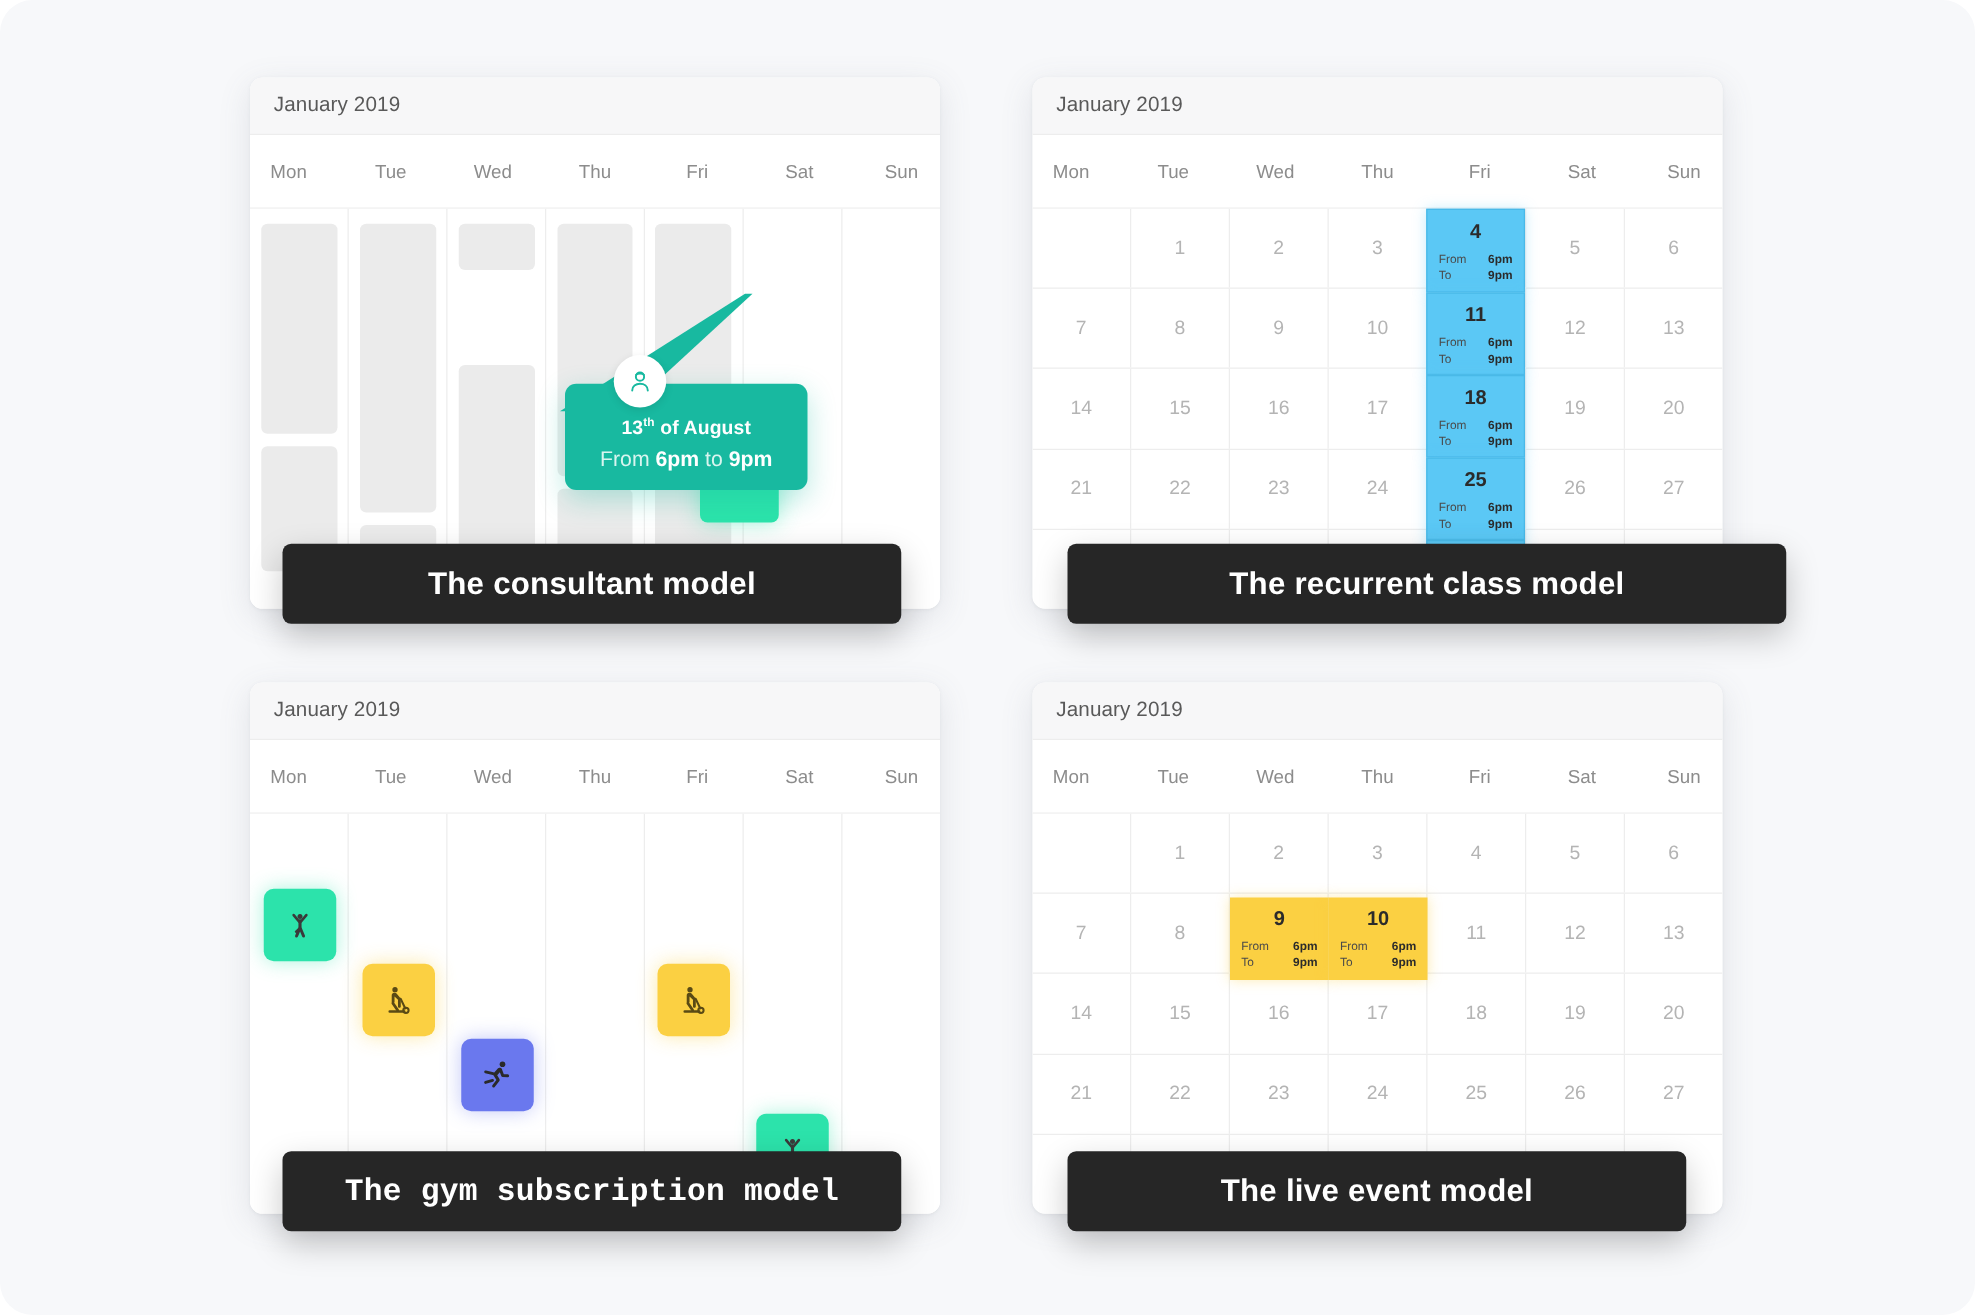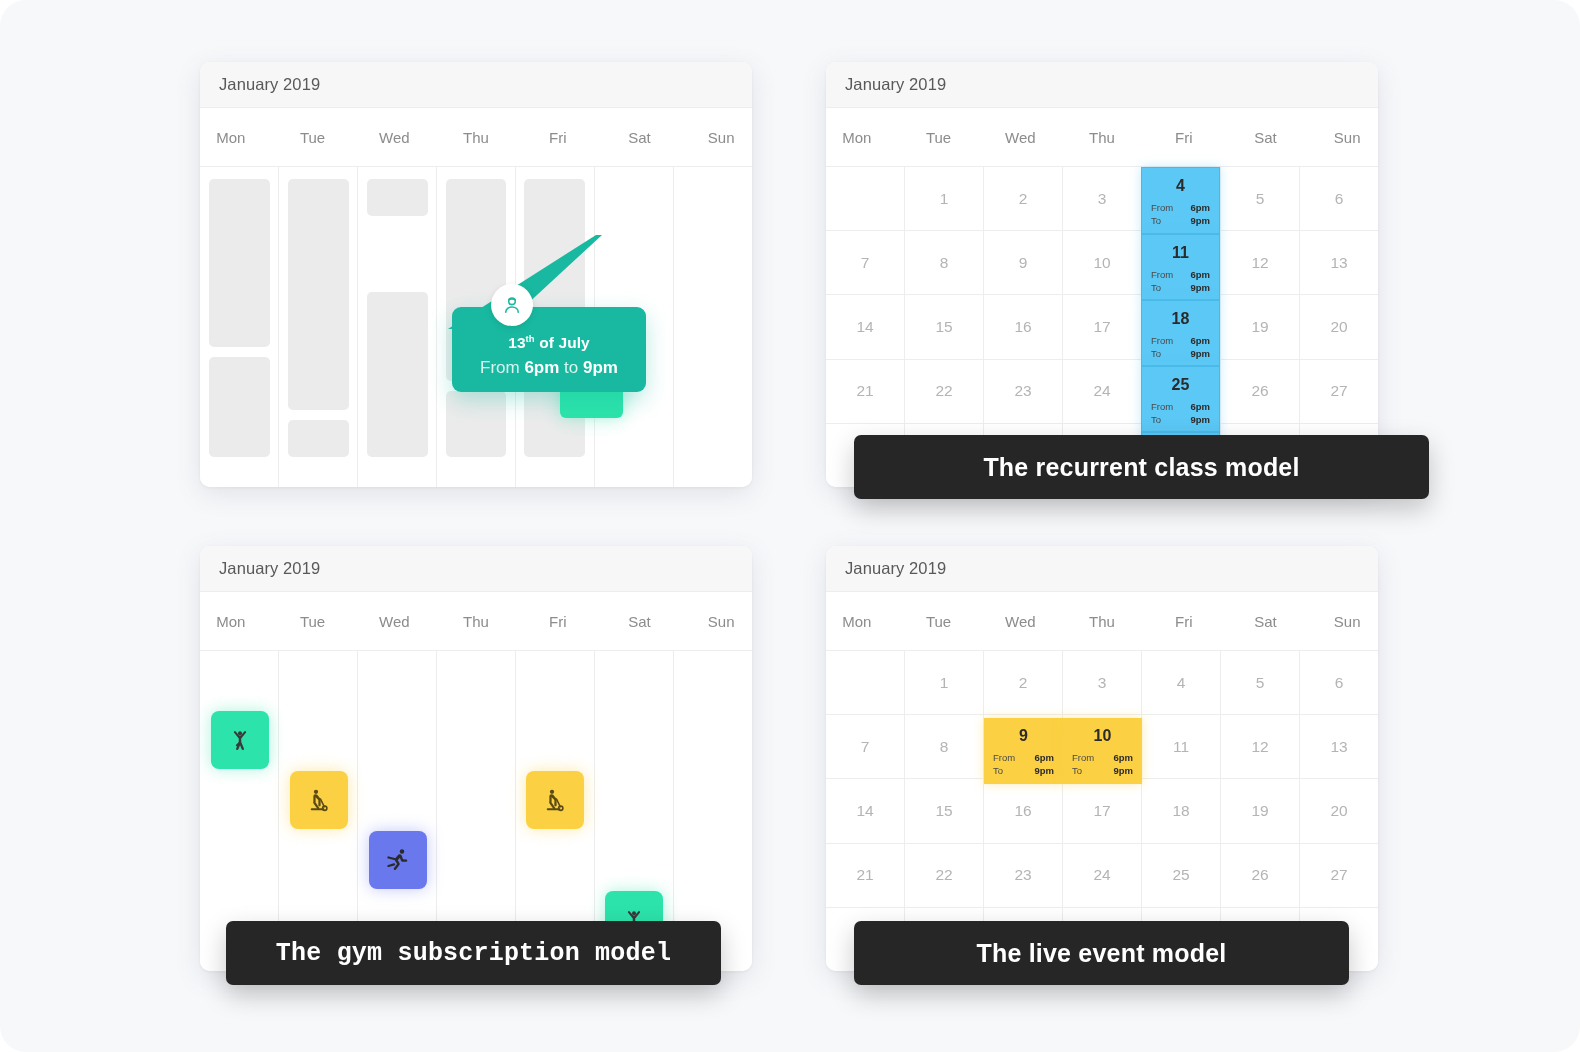--- a/index.html
+++ b/index.html
@@ -331,21 +331,21 @@
         </div>
 
         <svg class="tooltip-tail" viewBox="0 0 552 320">
           <path d="M396,68 L402,68 L300,162 L248,162 Z" fill="#18b9a0"></path>
         </svg>
 
         <div class="green-block"></div>
 
         <div class="tooltip">
           <div class="t-line1">
-            <span>13</span><sup>th</sup><span> of July</span>
+            <span>13</span><sup>th</sup><span> of August</span>
           </div>
           <div class="t-line2">
             <span>From </span><b>6pm</b><span> to </span><b>9pm</b>
           </div>
         </div>
 
         <div class="tooltip-avatar">
           <svg width="22" height="22" viewBox="0 0 24 24" fill="none" stroke="#18b9a0" stroke-width="1.7">
             <circle cx="12" cy="8" r="3.6"></circle>
             <path d="M5.2 20c0-3.7 3.1-5.8 6.8-5.8s6.8 2.1 6.8 5.8" stroke-linecap="round"></path>
@@ -635,20 +635,23 @@
               </div>
             <div class="r">
                 <span>To</span>
                 <b>9pm</b>
               </div>
           </div>
         </div>
       </div>
     </div>
 
+    <div class="caption cap1">
+      <span>The consultant model</span>
+    </div>
     <div class="caption cap2">
       <span>The recurrent class model</span>
     </div>
     <div class="caption cap3">
       <span>The gym subscription model</span>
     </div>
     <div class="caption cap4">
       <span>The live event model</span>
     </div>
 

